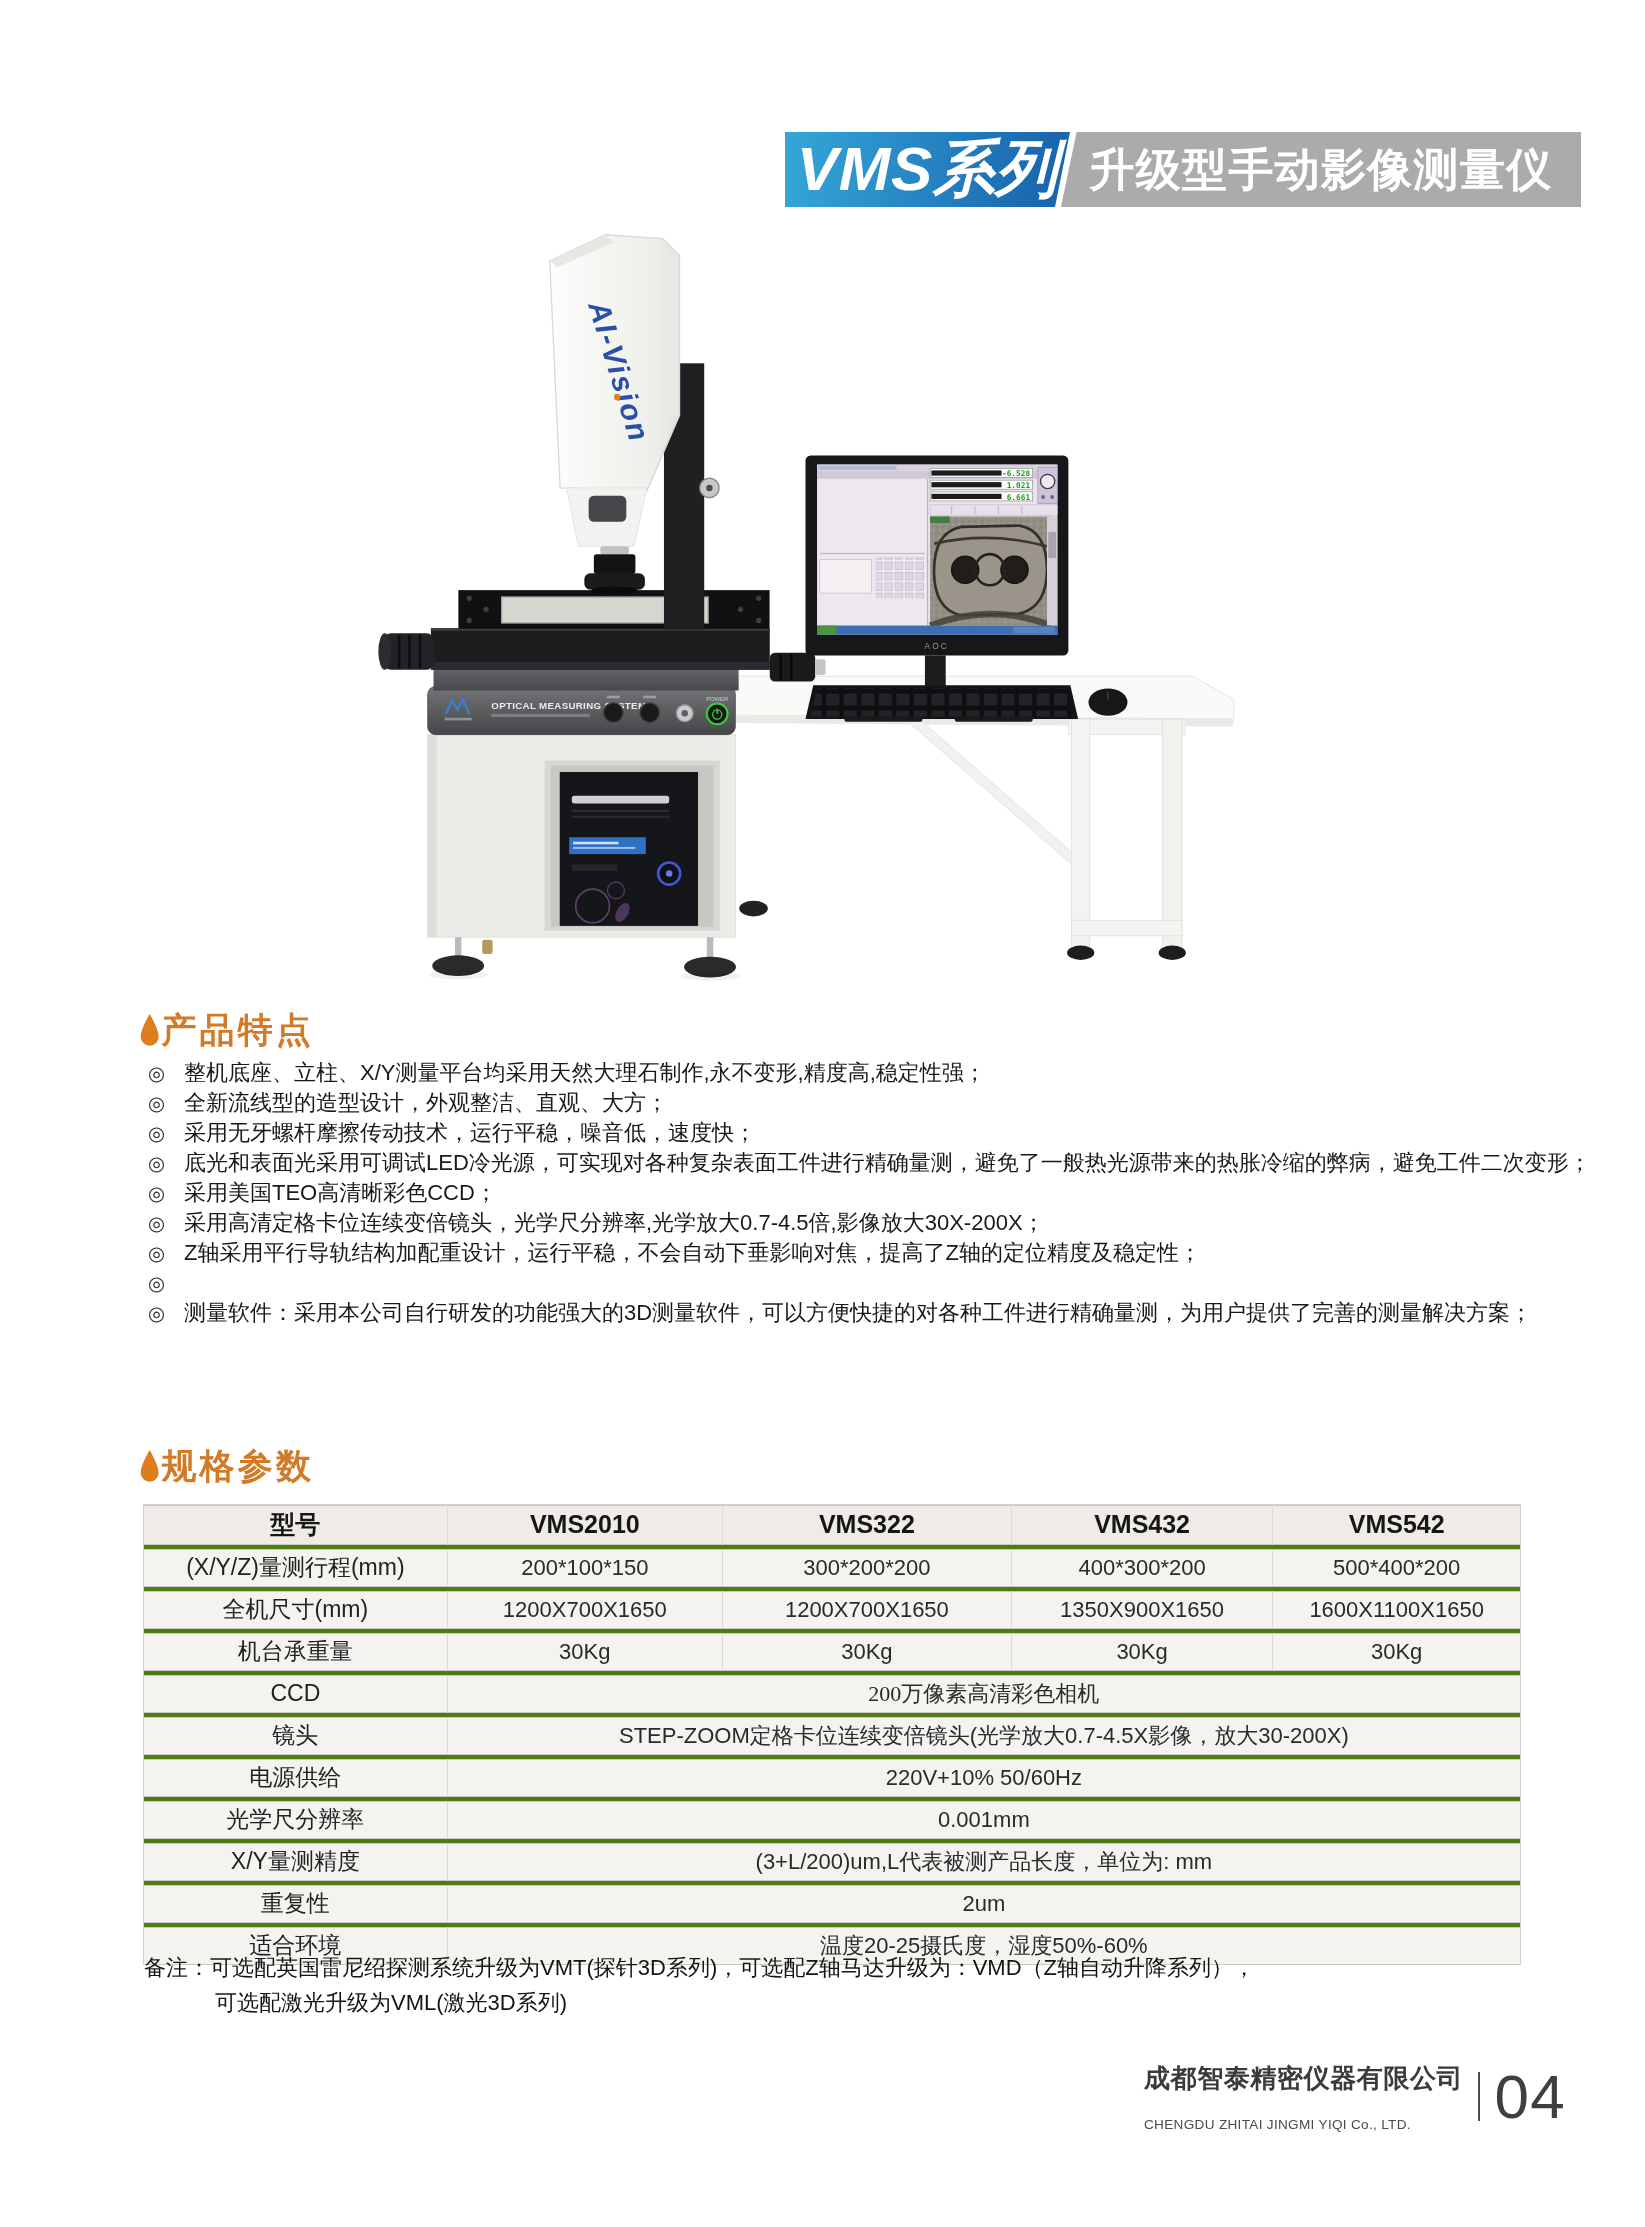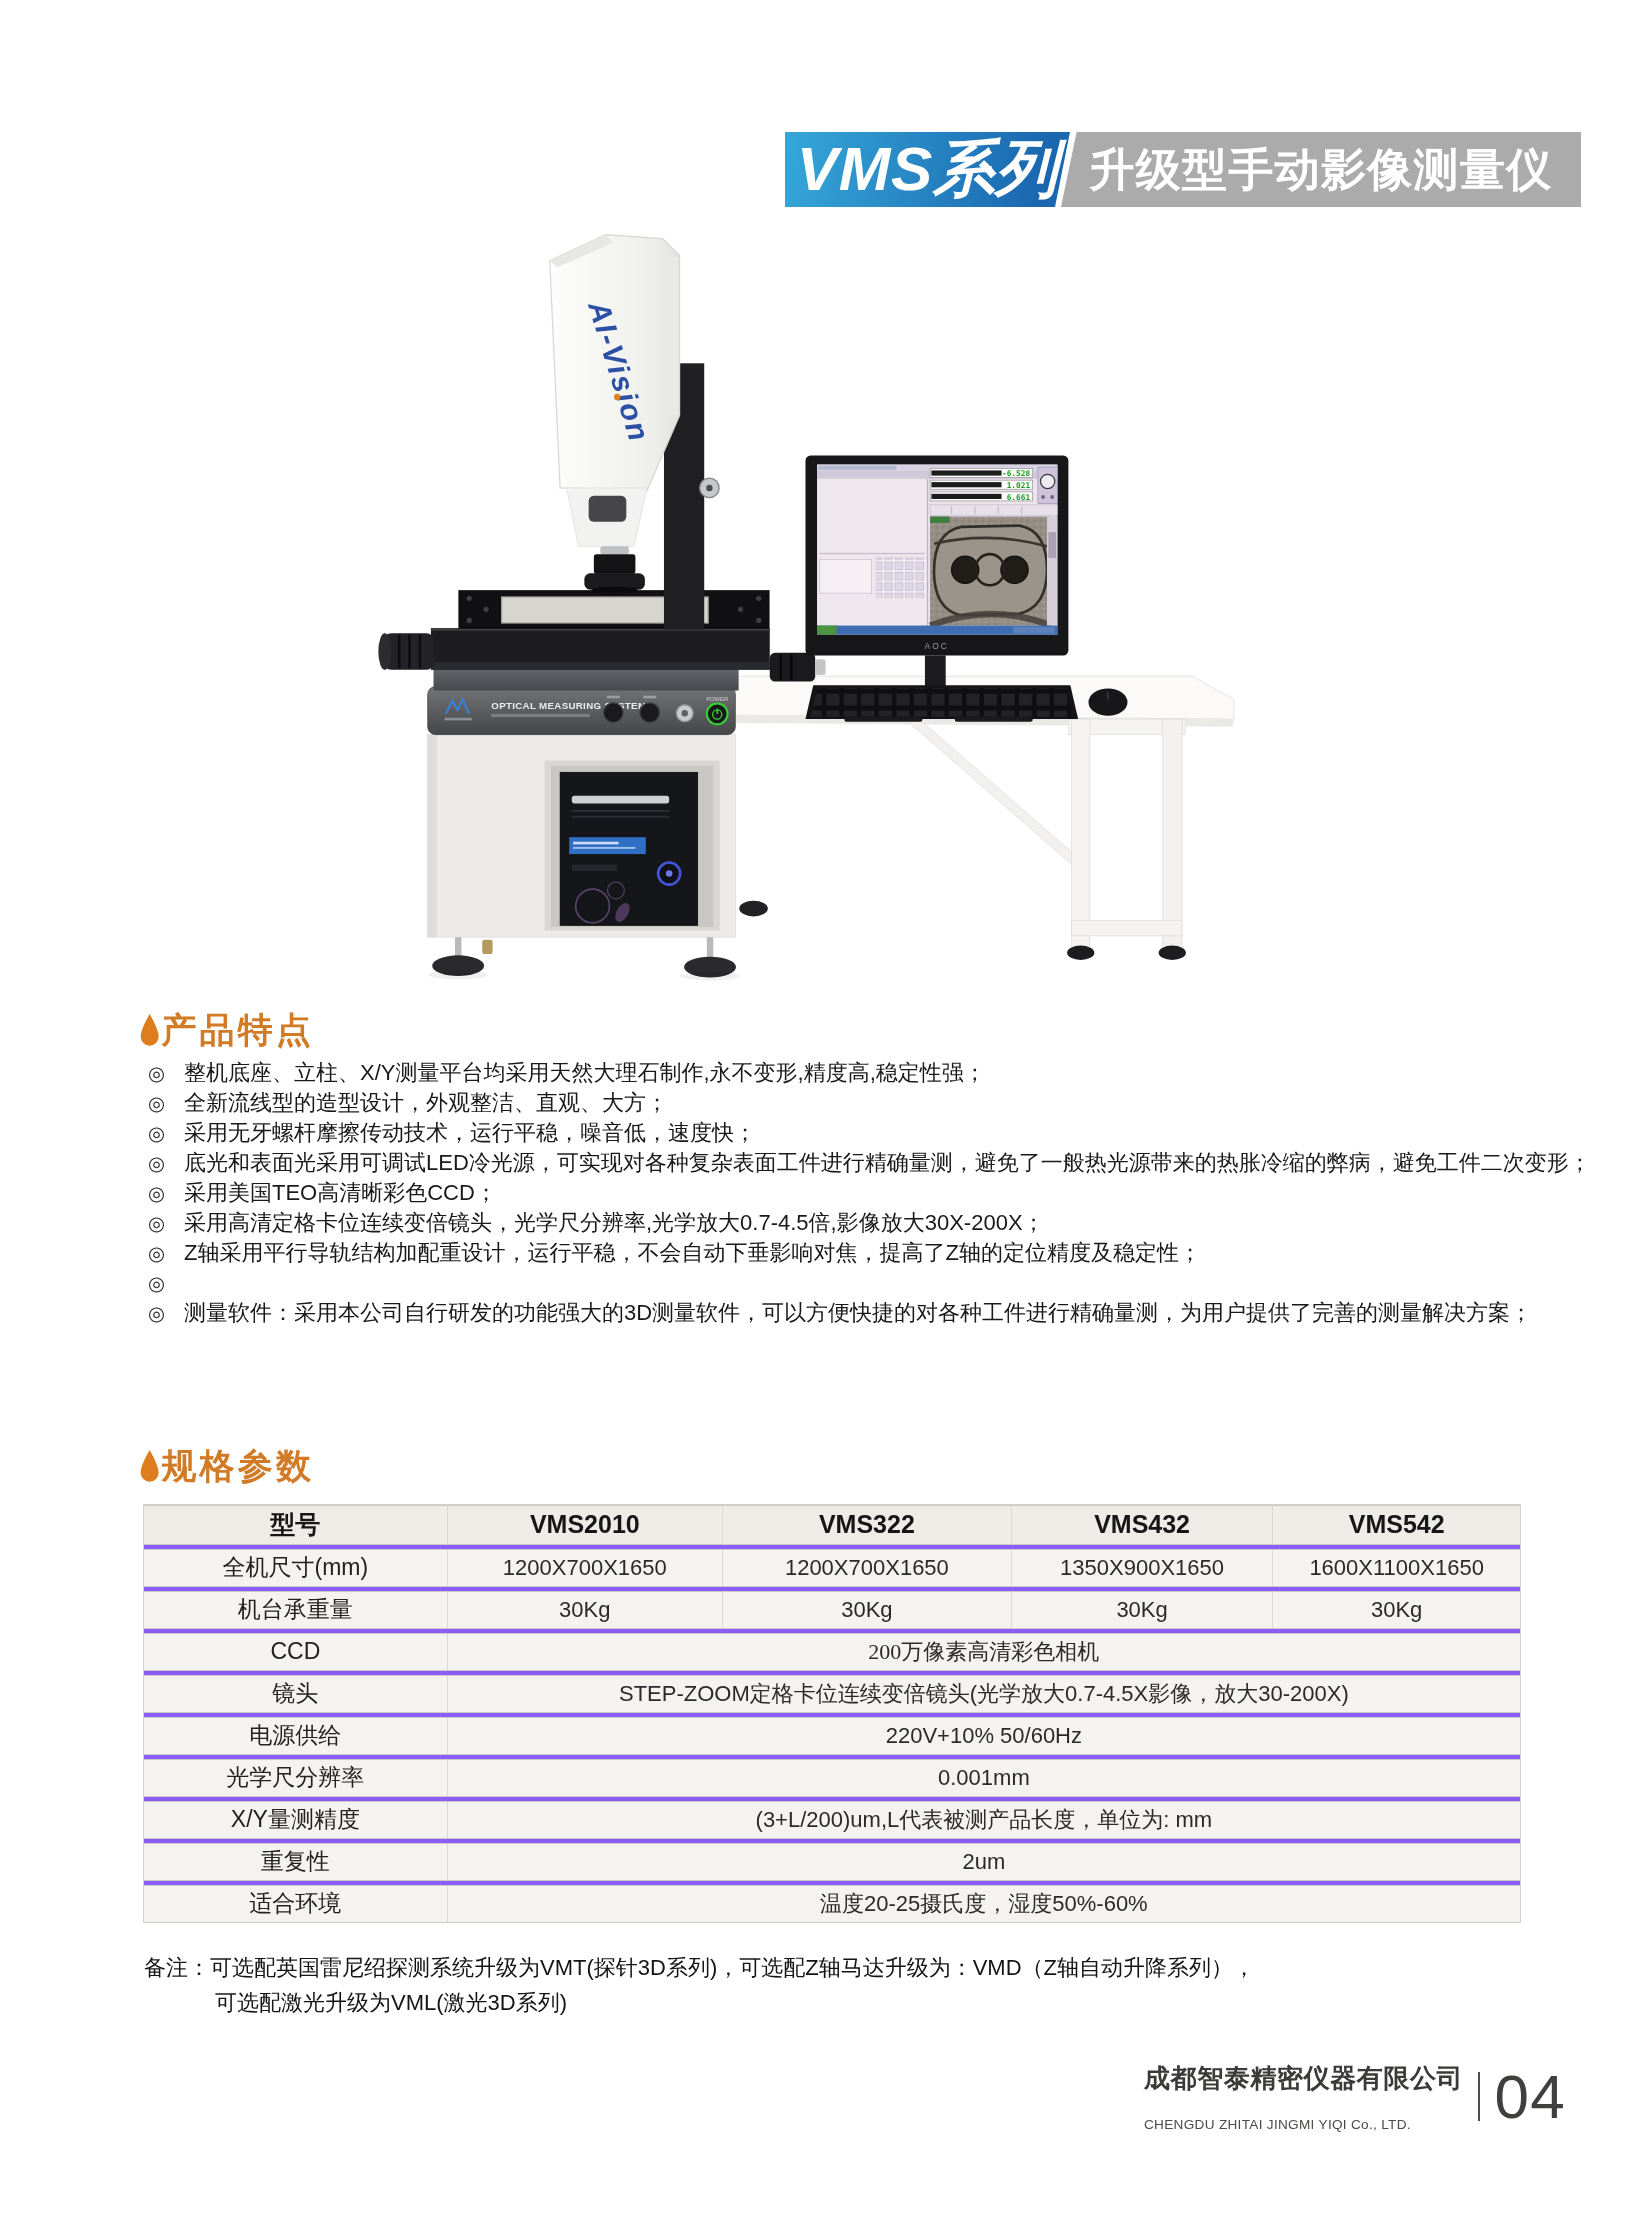--- a/index.html
+++ b/index.html
@@ -30,21 +30,21 @@
   .head-specs{left:138px;top:1443px;}
 
   
   .features{position:absolute;left:148px;top:1058px;width:1415px;}
   .bullet-row{display:flex;align-items:flex-start;height:30px;}
   .bullet-glyph{width:36px;flex:0 0 36px;font-size:19.5px;color:#2b2b2b;line-height:30px;}
   .bullet-text{font-size:22px;line-height:30px;color:#191919;white-space:nowrap;}
 
   
   .spec-table-wrap{position:absolute;left:143px;top:1504px;width:1376px;
-    border:1.3px solid #d3d0cb;background:#8b5cf6;}
+    border:1.3px solid #d3d0cb;background:#4d7c0f;}
   .spec-table{width:100%;border-collapse:separate;border-spacing:0 4.5px;margin-top:-4.5px;margin-bottom:-4.5px;}
   .spec-table th,.spec-table td{text-align:center;vertical-align:middle;
     border-top:0.6px solid #ccc9c4;border-bottom:0.6px solid #ccc9c4;padding:0 3.9px;}
   .spec-table th+th,.spec-table td+td{border-left:0.6px solid #dcd9d4;}
   .spec-table thead tr{background:#efece8;}
   .spec-table tbody tr{background:#f5f3f0;}
   .spec-table th{height:38px;font-size:25px;font-weight:bold;color:#161616;}
   .spec-table td{height:36px;font-size:22px;color:#2a2a2a;}
   .spec-table td.lbl{font-size:23px;color:#222;}
   .spec-table td.serif{font-family:"Liberation Serif", serif;}
@@ -354,20 +354,27 @@
         <tr>
           <th>型号</th>
           <th>VMS2010</th>
           <th>VMS322</th>
           <th>VMS432</th>
           <th>VMS542</th>
         </tr>
       </thead>
       <tbody>
         <tr>
+          <td class="lbl">(X/Y/Z)量测行程(mm)</td>
+          <td>200*100*150</td>
+          <td>300*200*200</td>
+          <td>400*300*200</td>
+          <td>500*400*200</td>
+        </tr>
+        <tr>
           <td class="lbl">全机尺寸(mm)</td>
           <td>1200X700X1650</td>
           <td>1200X700X1650</td>
           <td>1350X900X1650</td>
           <td>1600X1100X1650</td>
         </tr>
         <tr>
           <td class="lbl">机台承重量</td>
           <td>30Kg</td>
           <td>30Kg</td>

